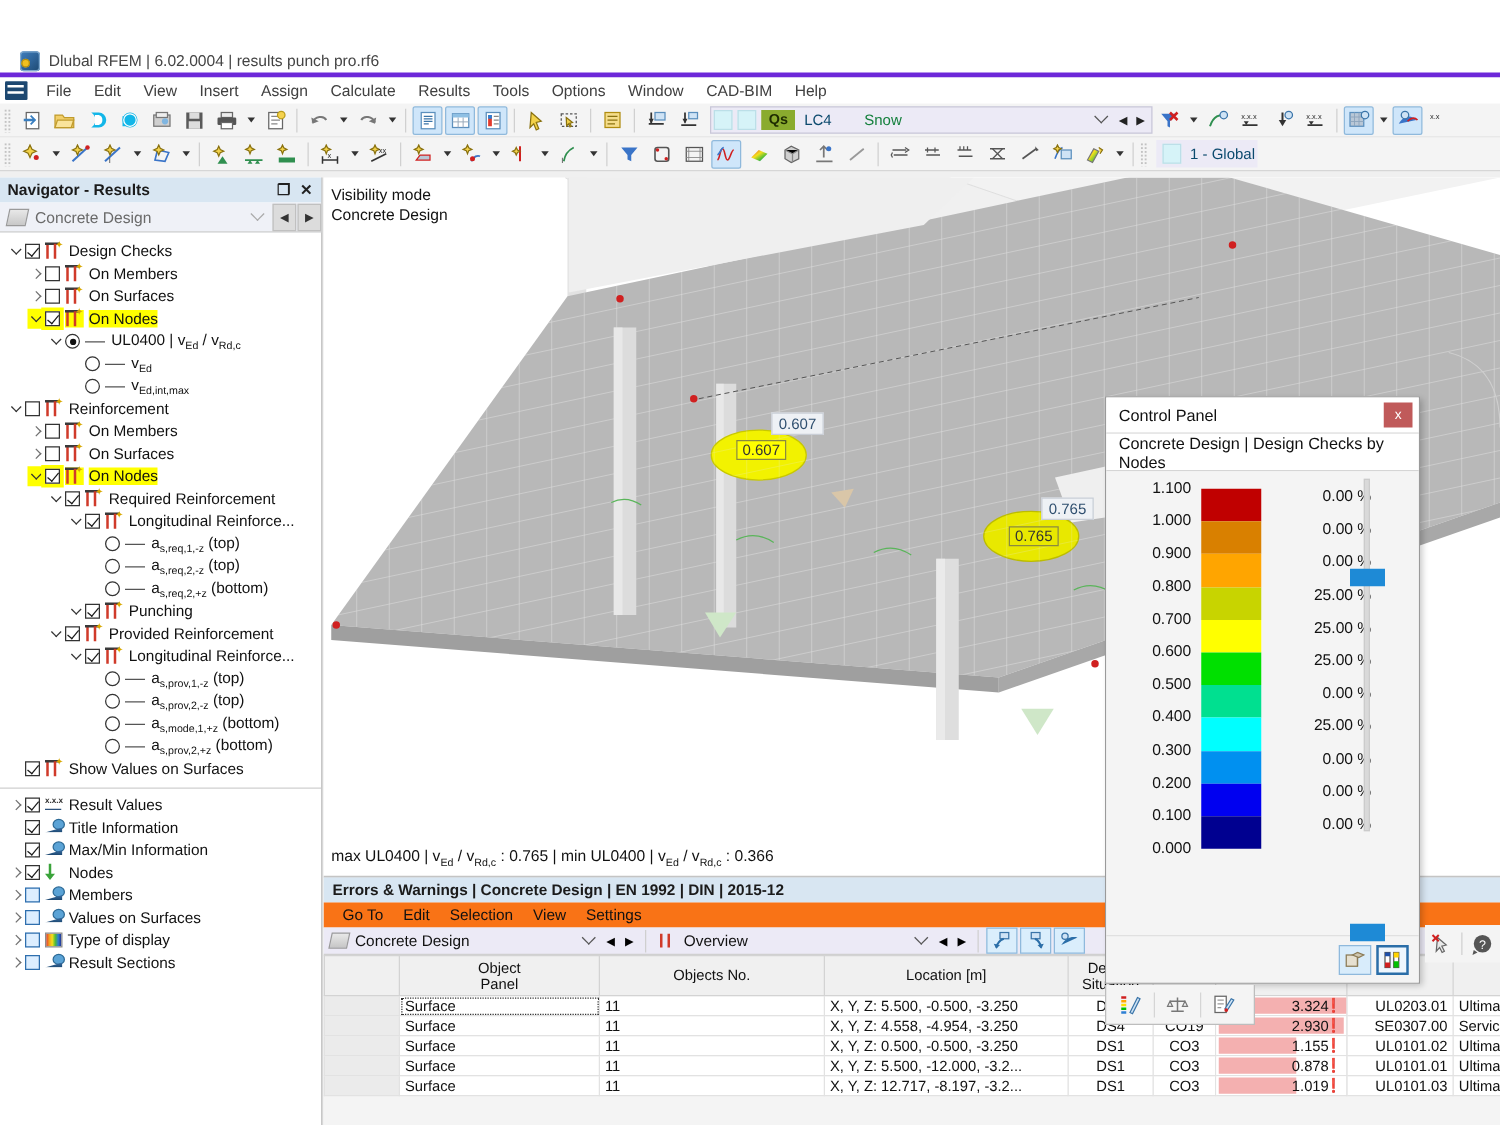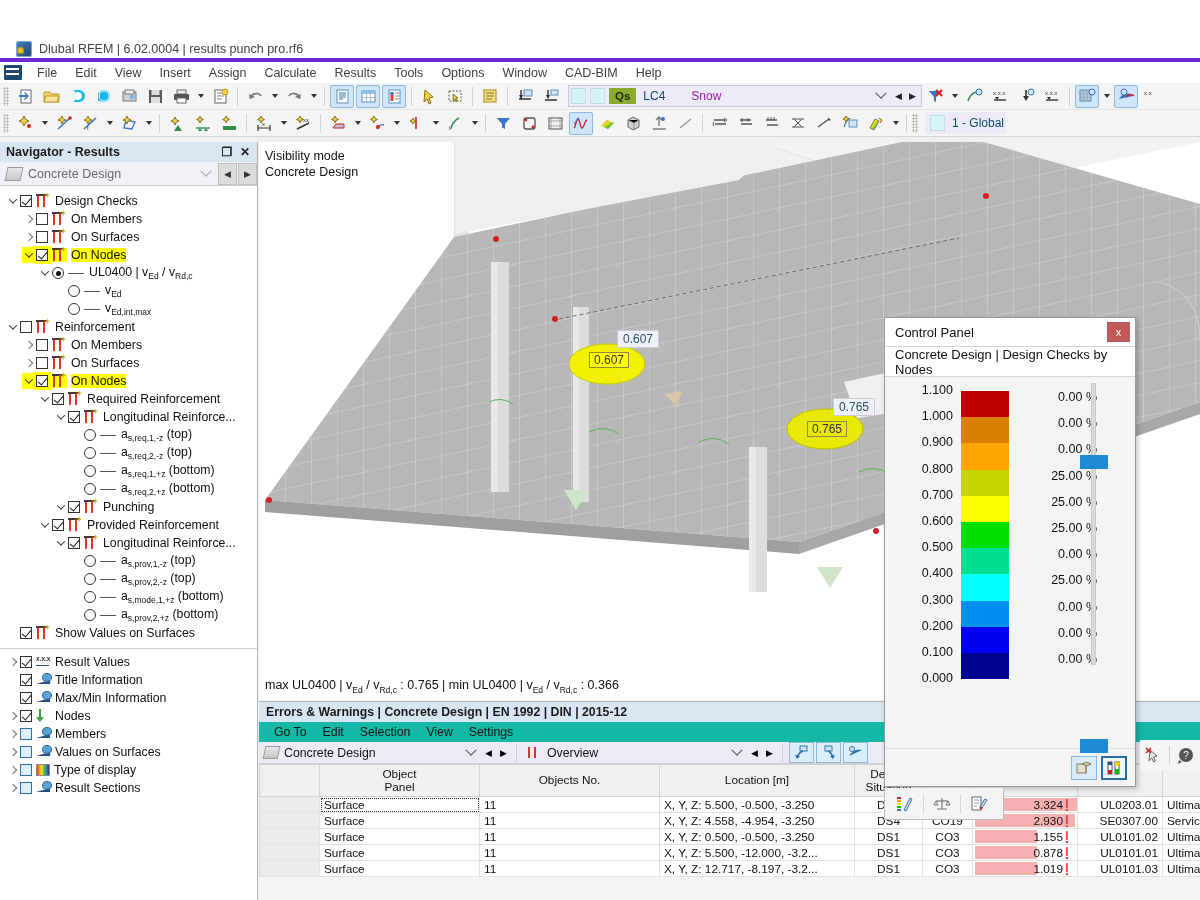--- a/index.html
+++ b/index.html
@@ -67,21 +67,21 @@
   .ico { width:17px;height:17px; display:block; }
 
   .lc-box {
     display:flex;align-items:center; height:22px; background:#eceaf6; border:1px solid #c9c7d8;
     margin-left:4px; padding:0 2px 0 0; flex:none;
   }
   .lc-swatch{ width:15px;height:16px;background:#d6f3f8;border:1px solid #bcdfe8;margin:0 2px; }
   .lc-qs{ background:#8aab2e; color:#1d2b00; font-weight:bold; font-size:11.5px;
           padding:2px 6px; margin-left:2px; }
   .lc-name{ font-size:12px; color:#0c4a6e; margin-left:7px; }
-  .lc-desc{ font-size:12px; color:#a21caf; margin-left:26px; }
+  .lc-desc{ font-size:12px; color:#15803d; margin-left:26px; }
   .arrow-btn{ width:14px;height:21px;display:flex;align-items:center;justify-content:center;
               font-size:9px;color:#222; flex:none;}
   .dd-chev { width:20px;height:21px;display:flex;align-items:center;justify-content:center;flex:none;}
   .dd-chev::after{ content:""; width:7px;height:7px;border-right:1.5px solid #555;
                    border-bottom:1.5px solid #555; transform:rotate(45deg) translate(-2px,-2px); }
 
   
   .navigator {
     position:absolute; left:0; top:102px; width:258px; height:798px;
     background:#ffffff; border-right:1px solid #b5b5b5; display:flex; flex-direction:column;
@@ -204,21 +204,21 @@
 
   
   .bottom {
     position:absolute; left:259px; top:661px; width:941px; height:239px;
     background:#f4f4f4; border-top:1px solid #b5b5b5;
   }
   .bt-title{
     height:20px; background:#d8e6f2; display:flex; align-items:center; padding-left:7px;
     font-weight:bold; font-size:12.3px; color:#1b1b1b;
   }
-  .bt-menu{ height:20px; background:#14b8a6; display:flex; align-items:center; padding-left:7px;text-align:right;}
+  .bt-menu{ height:20px; background:#f97316; display:flex; align-items:center; padding-left:7px;text-align:right;}
   .bt-menu .mi{ padding:1px 8px; font-size:12.3px; color:#111; }
   .bt-tools{
     height:22px; background:#eceaf6; display:flex; align-items:center; border-bottom:1px solid #d0d0d0;
   }
   .bt-combo{ display:flex; align-items:center; height:21px; width:222px; padding-left:5px;}
   .bt-combo .ci{ width:15px;height:13px;margin-right:5px;flex:none;
     background:linear-gradient(180deg,#e8e8e8,#c6c6c6);border:1px solid #9a9a9a;transform:skewX(-12deg);}
   .bt-combo .ci.red{ background:none;border:none;transform:none;position:relative;}
   .bt-combo .ci.red::before{content:"";position:absolute;left:1px;top:1px;width:1.6px;height:11px;background:#d03a2a;}
   .bt-combo .ci.red::after{content:"";position:absolute;left:7px;top:1px;width:1.6px;height:11px;background:#d03a2a;}
@@ -841,27 +841,20 @@
             <span class="radio"></span>
             <span class="dash"></span>
             <span class="tlabel">a<sub>s,req,1,-z</sub> (top)</span>
           </div>
           <div class="trow">
             <span style="width:70px;flex:none"></span>
             <span class="exp"></span>
             <span class="radio"></span>
             <span class="dash"></span>
             <span class="tlabel">a<sub>s,req,2,-z</sub> (top)</span>
-          </div>
-          <div class="trow">
-            <span style="width:70px;flex:none"></span>
-            <span class="exp"></span>
-            <span class="radio"></span>
-            <span class="dash"></span>
-            <span class="tlabel">a<sub>s,req,1,+z</sub> (bottom)</span>
           </div>
           <div class="trow">
             <span style="width:70px;flex:none"></span>
             <span class="exp"></span>
             <span class="radio"></span>
             <span class="dash"></span>
             <span class="tlabel">a<sub>s,req,2,+z</sub> (bottom)</span>
           </div>
           <div class="trow">
             <span style="width:54px;flex:none"></span>

